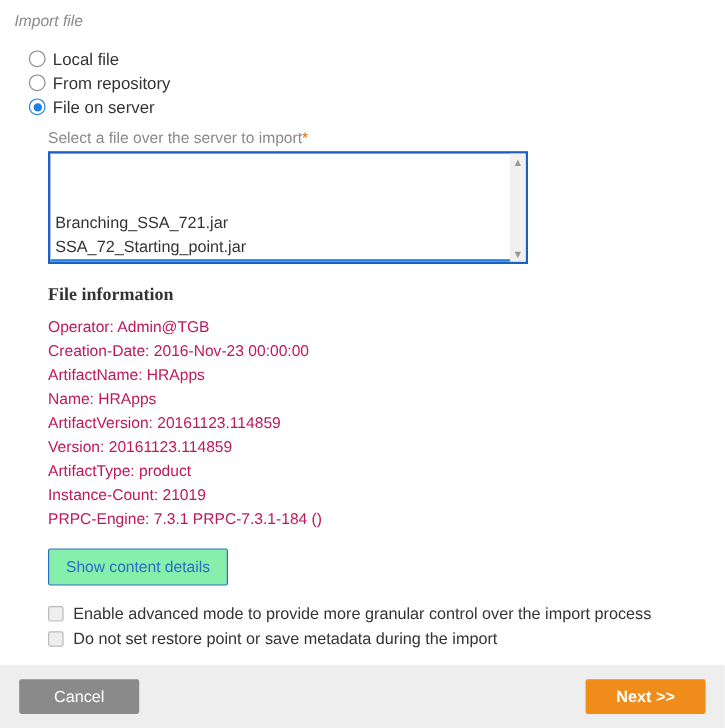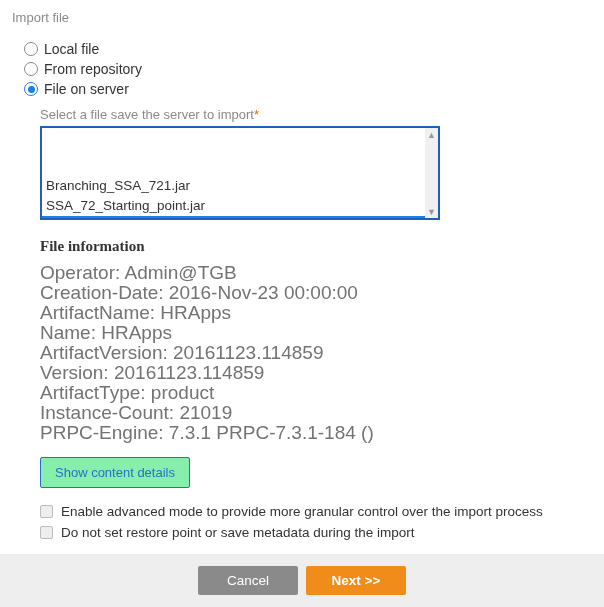--- a/index.html
+++ b/index.html
@@ -9,20 +9,21 @@
     font-family: Arial, Helvetica, sans-serif;
     font-size: 13px;
     color: #333;
     background: #fff;
     width: 604px;
   }
   .section-header {
     color: #8a8a8a;
     font-size: 13px;
     margin-bottom: 6px;
+    font-style: italic;
   }
   .radio-group { margin-left: 12px; margin-top: 16px; }
   .radio-row {
     display: flex;
     align-items: center;
     margin-bottom: 4px;
     cursor: pointer;
   }
   .radio-outer {
     width: 14px; height: 14px;
@@ -85,22 +86,22 @@
     cursor: pointer;
   }
   .file-info-header {
     font-size: 15px;
     font-weight: bold;
     color: #333;
     margin: 18px 0 8px 0;
     font-family: Liberation Serif, serif;
   }
   .info-lines .info-line {
-    font-size: 19px;
-    color: #737373;
+    font-size: 13px;
+    color: #be185d;
     line-height: 20px;
     white-space: pre;
   }
   .details-btn {
     margin-top: 14px;
     border: 1px solid #2a6ec5;
     color: #2a6ec5;
     background: #86efac;
     padding: 7px 14px;
     font-size: 13px;
@@ -120,21 +121,21 @@
     margin-right: 8px;
     cursor: pointer;
     flex-shrink: 0;
   }
   .checkbox-label { font-size: 13.5px; color: #333; }
   .footer {
     margin: 14px -12px 0 -12px;
     background: #eeeeee;
     padding: 12px 16px;
     display: flex;
-    justify-content: center;
+    justify-content: space-between;
     gap: 8px;
   }
   .btn {
     border: none;
     padding: 7px 0;
     width: 100px;
     font-size: 13.5px;
     cursor: pointer;
     border-radius: 2px;
     color: #fff;
@@ -160,21 +161,21 @@
   <div class="radio-row">
     <span class="radio-outer selected">
         <span class="radio-inner"></span>
       </span>
     <span class="radio-label">File on server</span>
   </div>
 </div>
 
 <div class="sub-section">
   <div>
-    <span class="field-label">Select a file save the server to import</span><span class="req">*</span>
+    <span class="field-label">Select a file over the server to import</span><span class="req">*</span>
   </div>
   <div class="listbox">
     <div class="listbox-inner">
       <div class="list-item">Branching_SSA_721.jar</div>
       <div class="list-item">SSA_72_Starting_point.jar</div>
       <div class="list-item selected">C-916.jar</div>
     </div>
     <div class="scrollbar-track">
       <div class="scroll-btn">▲</div>
       <div class="scroll-btn">▼</div>

